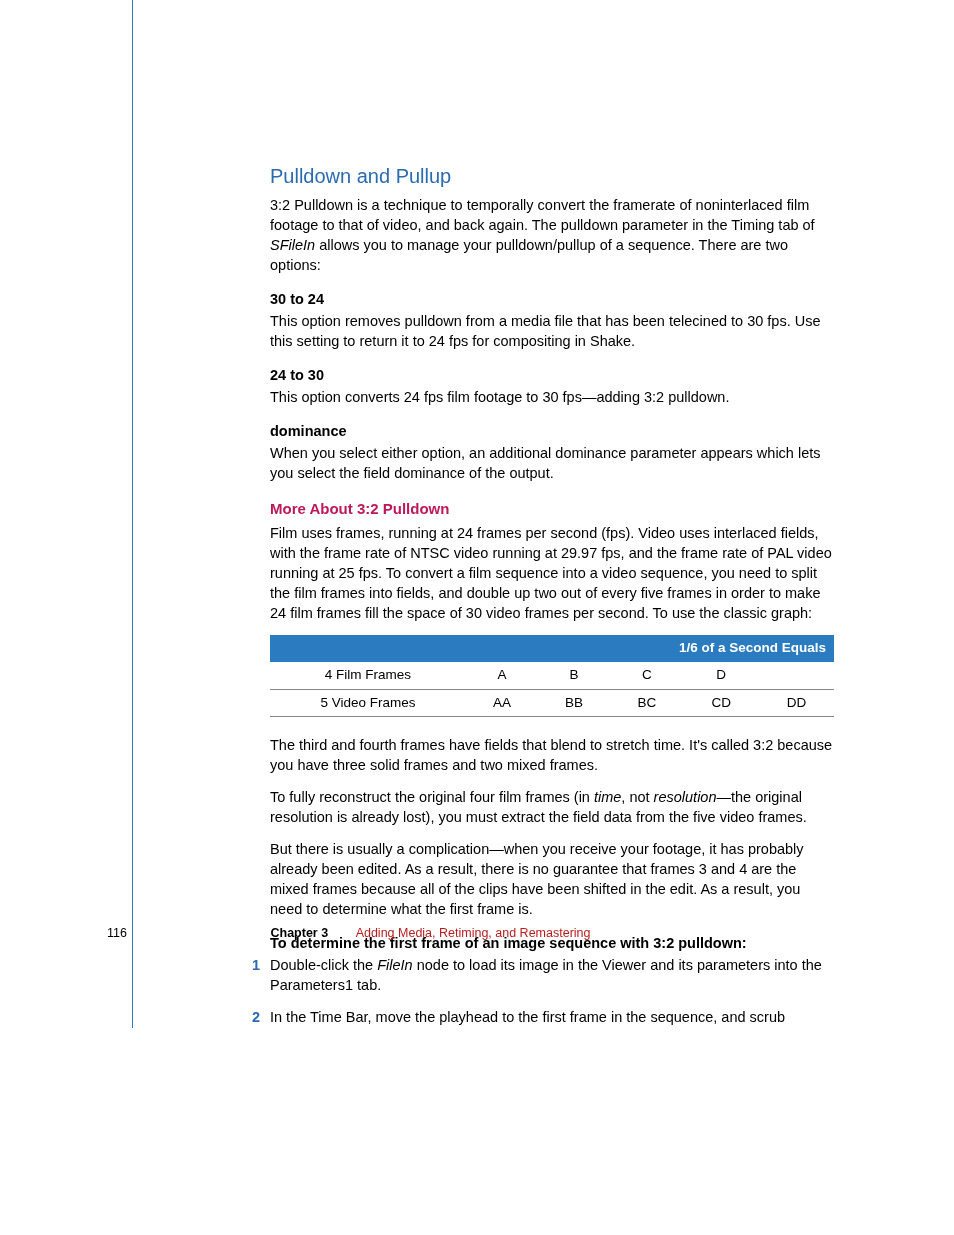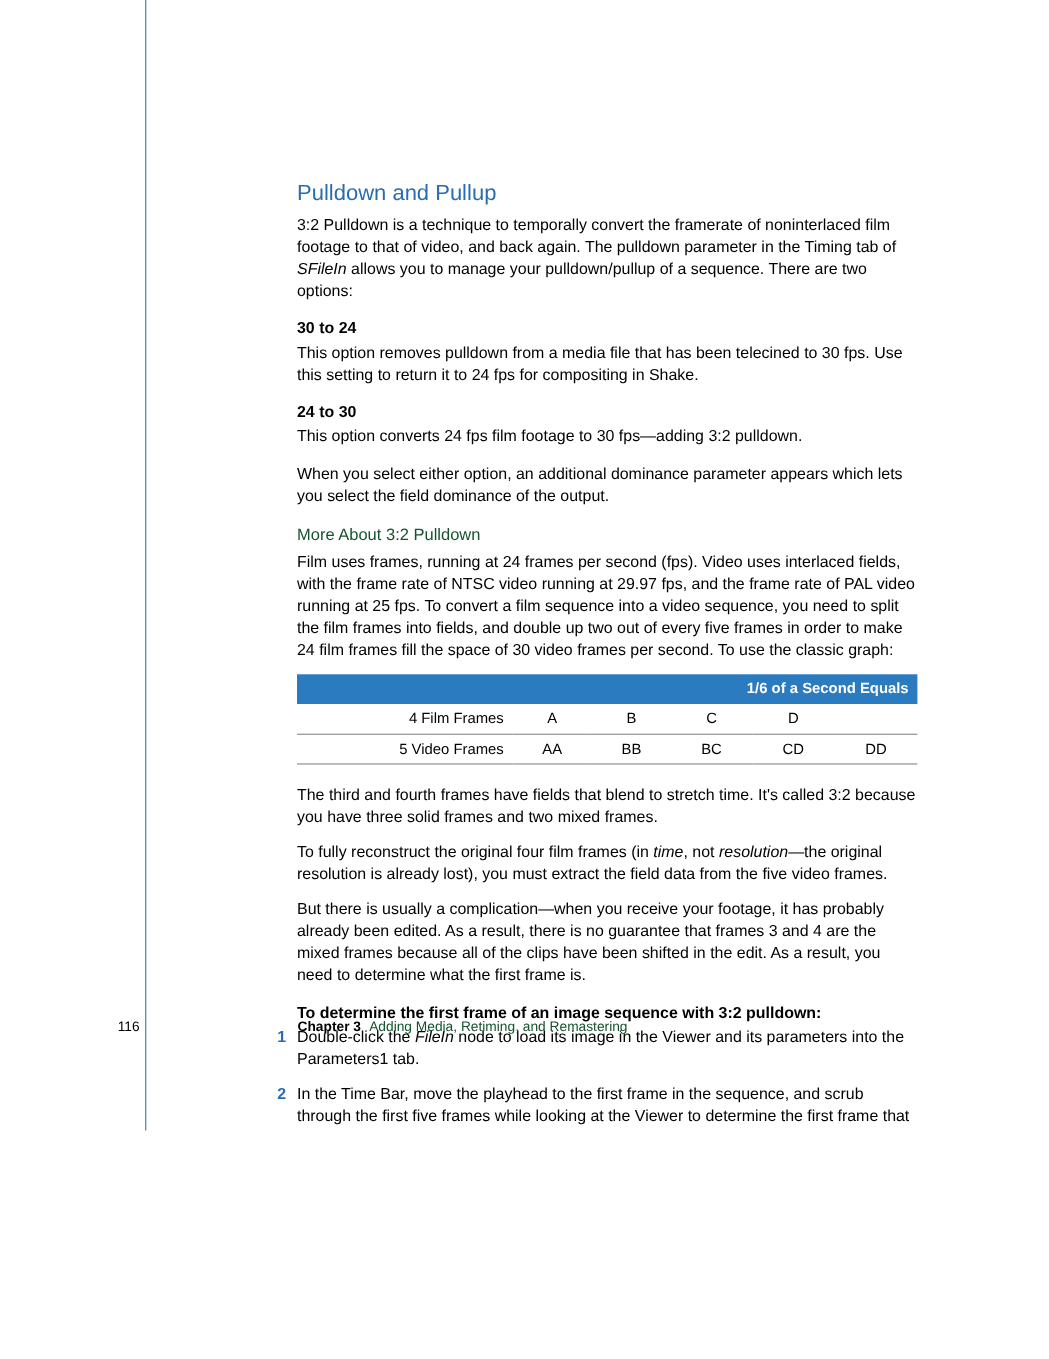--- a/index.html
+++ b/index.html
@@ -26,23 +26,23 @@
     width: 1px;
     background: #2a7bbf;
   }
   h2.section-title {
     color: #2a6bb2;
     font-size: 20px;
     font-weight: 500;
     margin: 0 0 4px 0;
   }
   h3.sub-title {
-    color: #14532d;
+    color: #be185d;
     font-size: 15px;
-    font-weight: 400;
+    font-weight: 700;
     margin: 16px 0 4px 0;
   }
   p { margin: 0 0 12px 0; }
   p.tight { margin-bottom: 14px; }
   .bold-head {
     font-weight: 700;
     margin: 14px 0 2px 0;
   }
   em, .ital { font-style: italic; }
   table.pull {
@@ -57,21 +57,21 @@
     text-align: right;
     font-weight: 700;
     padding: 4px 8px;
   }
   table.pull td {
     padding: 4px 8px;
     border-bottom: 1px solid #888;
     text-align: center;
   }
   table.pull td.label {
-    text-align: right;
+    text-align: center;
     width: 180px;
   }
   ol.steps {
     list-style: none;
     padding: 0;
     margin: 0;
     counter-reset: step;
   }
   ol.steps > li {
     position: relative;
@@ -92,40 +92,41 @@
     bottom: 86px;
     padding-left: 107px;
     font-size: 12.5px;
   }
   .footer .pn {
     display: inline-block;
     width: 30px;
     font-weight: 400;
   }
   .footer .chap-label { font-weight: 700; margin-left: 130px; text-align: center; }
-  .footer .chap-title { color: #14532d; margin-left: 4px; }
+  .footer .chap-title { color: #b91c1c; margin-left: 24px; }
 </style>
 </head>
 <body>
 
 <div class="page">
   <div class="side-rule"></div>
 
   <h2 class="section-title">Pulldown and Pullup</h2>
 
   <p>
     <span>3:2 Pulldown is a technique to temporally convert the framerate of noninterlaced film footage to that of video, and back again. The pulldown parameter in the Timing tab of </span><em>SFileIn</em><span> allows you to manage your pulldown/pullup of a sequence. There are two options:</span>
   </p>
 
   <div class="bold-head">30 to 24</div>
   <p class="tight">This option removes pulldown from a media file that has been telecined to 30 fps. Use this setting to return it to 24 fps for compositing in Shake.</p>
 
   <div class="bold-head">24 to 30</div>
   <p class="tight">This option converts 24 fps film footage to 30 fps—adding 3:2 pulldown.</p>
 
+  <div class="bold-head">dominance</div>
   <p class="tight">When you select either option, an additional dominance parameter appears which lets you select the field dominance of the output.</p>
 
   <h3 class="sub-title">More About 3:2 Pulldown</h3>
   <p>Film uses frames, running at 24 frames per second (fps). Video uses interlaced fields, with the frame rate of NTSC video running at 29.97 fps, and the frame rate of PAL video running at 25 fps. To convert a film sequence into a video sequence, you need to split the film frames into fields, and double up two out of every five frames in order to make 24 film frames fill the space of 30 video frames per second. To use the classic graph:</p>
 
   <table class="pull">
     <tbody>
         <tr>
       <th colspan="6">1/6 of a Second Equals</th>
     </tr>

